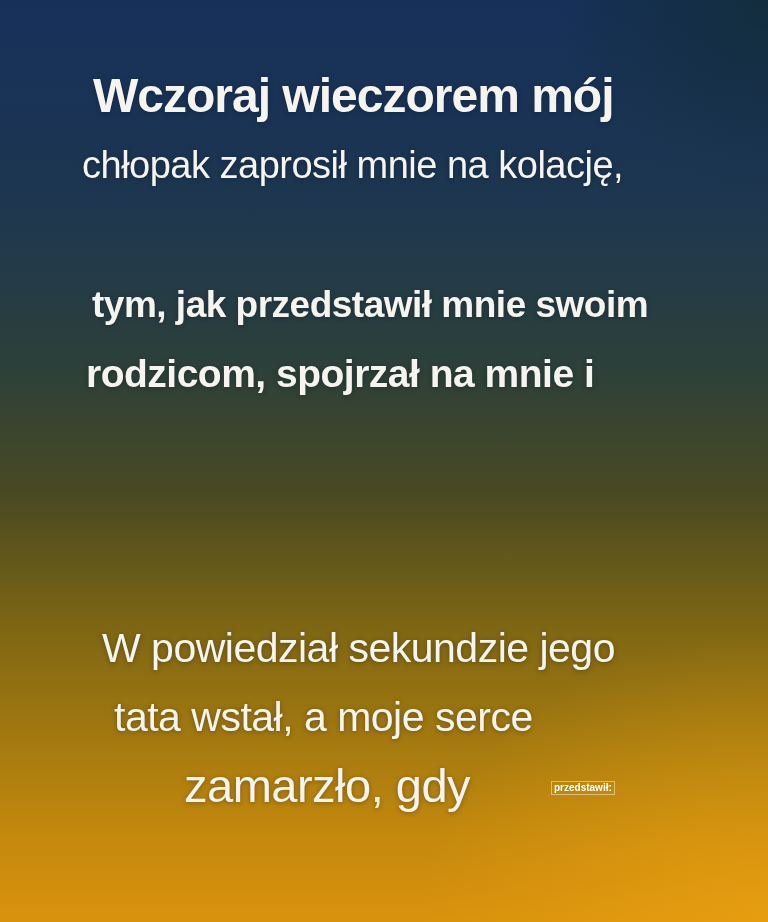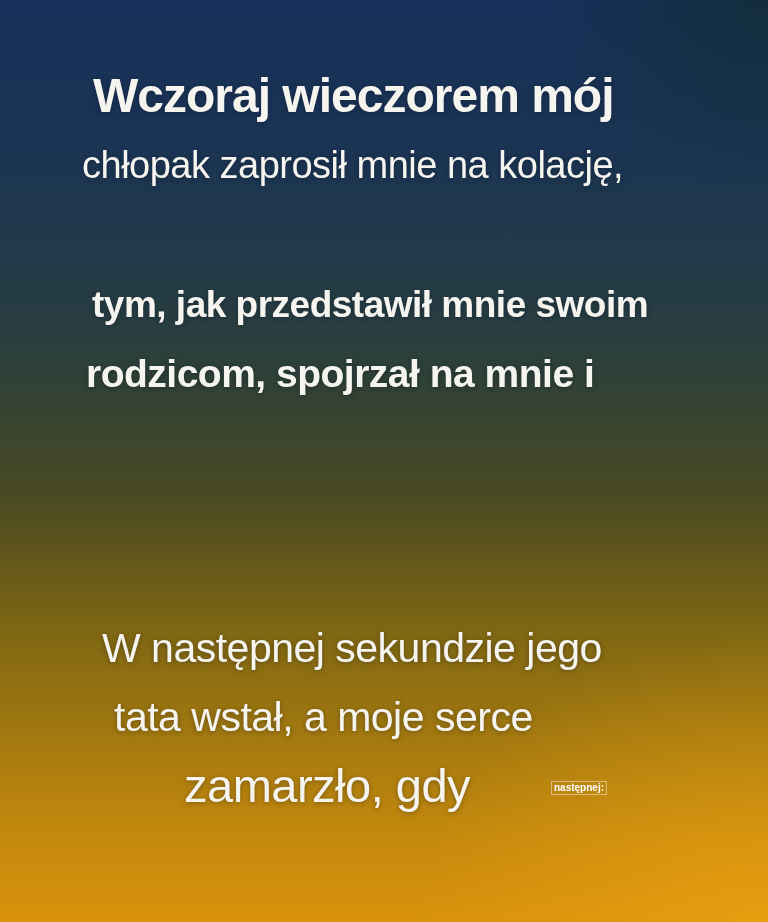--- a/index.html
+++ b/index.html
@@ -60,17 +60,17 @@
   }
 </style>
 </head>
 <body>
 
 <div class="canvas">
   <div class="line l0">Wczoraj wieczorem mój</div>
   <div class="line l1">chłopak zaprosił mnie na kolację,</div>
   <div class="line l3">tym, jak przedstawił mnie swoim</div>
   <div class="line l4">rodzicom, spojrzał na mnie i</div>
-  <div class="line l8">W następnej sekundzie jego</div>
+  <div class="line l8">W powiedział sekundzie jego</div>
   <div class="line l9">tata wstał, a moje serce</div>
   <div class="line l10">zamarzło, gdy</div>
-  <span class="tiny-caption">następnej:</span>
+  <span class="tiny-caption">przedstawił:</span>
 </div>
 
 </body></html>

